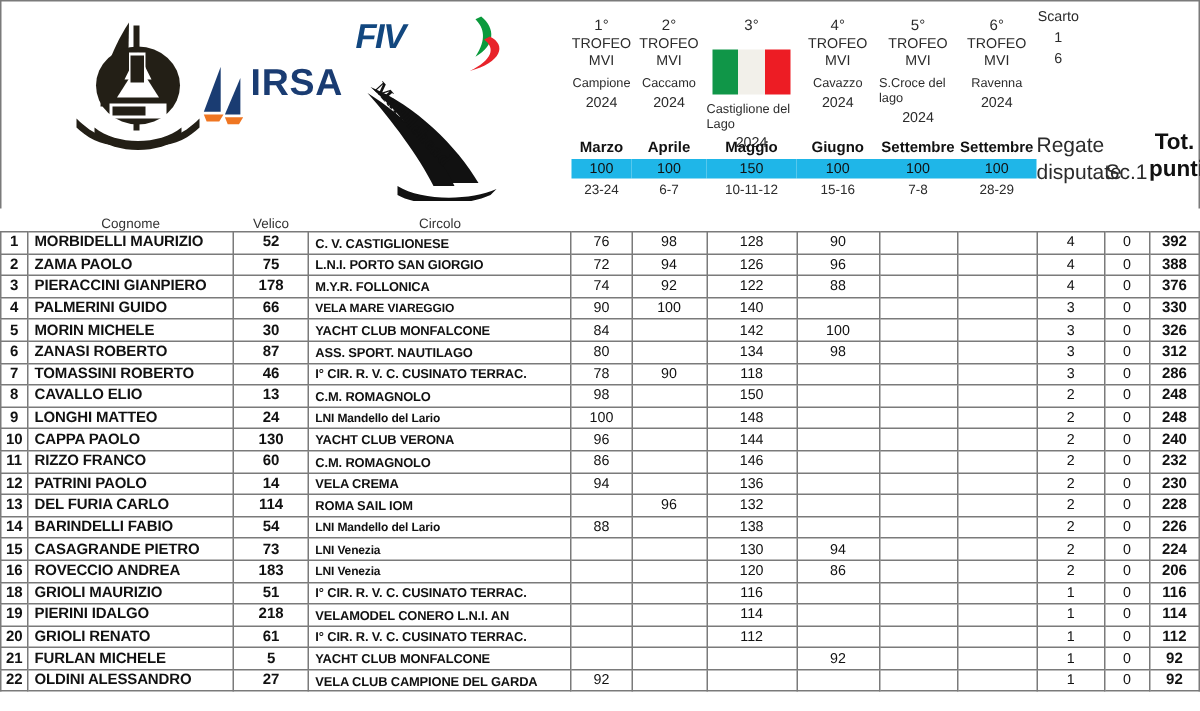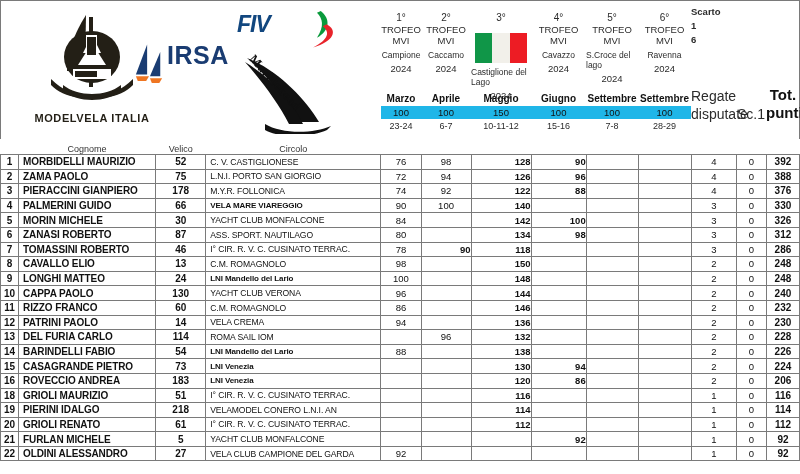--- a/index.html
+++ b/index.html
@@ -42,40 +42,40 @@
   .colhdr .yr{margin-top:3px;font-size:9.5px;}
   .colhdr .mon{position:absolute;left:0;right:0;top:92px;text-align:center;
       font-weight:bold;font-size:10px;color:#111;}
   .colhdr .pts{position:absolute;left:0;right:0;top:105px;text-align:center;
       font-size:9.5px;color:#111;background:#1fb6e8;padding:1px 0;}
   .colhdr .dates{position:absolute;left:0;right:0;top:120px;text-align:center;
       font-size:9px;color:#2b2b2b;}
   .flag{width:52px;height:30px;margin-top:9px;display:flex;}
   .flag i{display:block;flex:1;height:100%;}
 
-  .scarto{position:absolute;top:4px;left:690px;width:85px;text-align:left;
-      font-size:9.5px;color:#2b2b2b;line-height:1.45;font-weight:bold;}
+  .scarto{position:absolute;top:4px;left:662px;width:85px;text-align:center;
+      font-size:9.5px;color:#2b2b2b;line-height:1.45;}
 
   .rhdr{position:absolute;bottom:0px;text-align:center;font-size:14px;color:#2b2b2b;
       line-height:1.25;}
   .rhdr.b{font-weight:bold;font-size:15px;color:#111;}
 
   
   table{border-collapse:collapse;width:800px;table-layout:fixed;}
   td,th{border:1px solid #7a7a7a;padding:0;height:13.6px;font-size:9.5px;
         color:#111;overflow:hidden;white-space:nowrap;}
   .subhdr td{border:none;height:15px;font-size:9px;color:#333;text-align:center;
              vertical-align:bottom;}
   td.rk{text-align:center;font-weight:bold;font-size:10px;}
   td.nm{padding-left:4px;font-weight:bold;font-size:10px;letter-spacing:-.1px;}
   td.vl{text-align:center;font-weight:bold;font-size:10px;}
-  td.cl{padding-left:4px;font-weight:normal;font-size:8.6px;letter-spacing:-.1px;}
+  td.cl{padding-left:4px;font-weight:bold;font-size:8.6px;letter-spacing:-.1px;}
   td.cl.sm{font-size:8px;font-weight:bold;}
   td.sc{text-align:center;font-size:9.5px;}
-  td.sc.b{font-weight:bold;text-align:right;}
+  td.sc.b{font-weight:normal;}
   td.rg{text-align:center;font-size:9.5px;}
   td.tp{text-align:center;font-weight:bold;font-size:10px;}
 </style>
 </head>
 <body>
 
 <div class="sheet">
 
   <div class="banner">
     <div class="banner-inner">
@@ -94,21 +94,20 @@
             <path d="M69 26 L60 44 L78 44 Z"></path>
             <path d="M69 34 L55 56 L83 56 Z"></path>
             <rect x="63" y="26" width="11" height="22"></rect>
             <path d="M50 60 L88 60 L88 70 L50 70 Z"></path>
           </g>
           <g fill="#231f16">
             <rect x="64" y="28" width="9" height="18"></rect>
             <path d="M52 62 L74 62 L74 68 L52 68 Z"></path>
           </g>
         </svg>
-        <div class="cap">MODELVELA  ITALIA</div>
       </div>
 
       <div class="logo-irsa">
         <svg viewBox="0 0 32 50" width="30" height="50" style="position:absolute;left:0;top:2px">
           <path d="M14 2 L14 34 L2 34 Z" fill="#1a3c72"></path>
           <path d="M28 10 L28 36 L17 36 Z" fill="#1a3c72"></path>
           <path d="M2 36 L16 36 L13 41 L4 41 Z" fill="#ef7622"></path>
           <path d="M17 38 L30 38 L27 43 L19 43 Z" fill="#ef7622"></path>
         </svg>
         <div class="t">IRSA</div>

